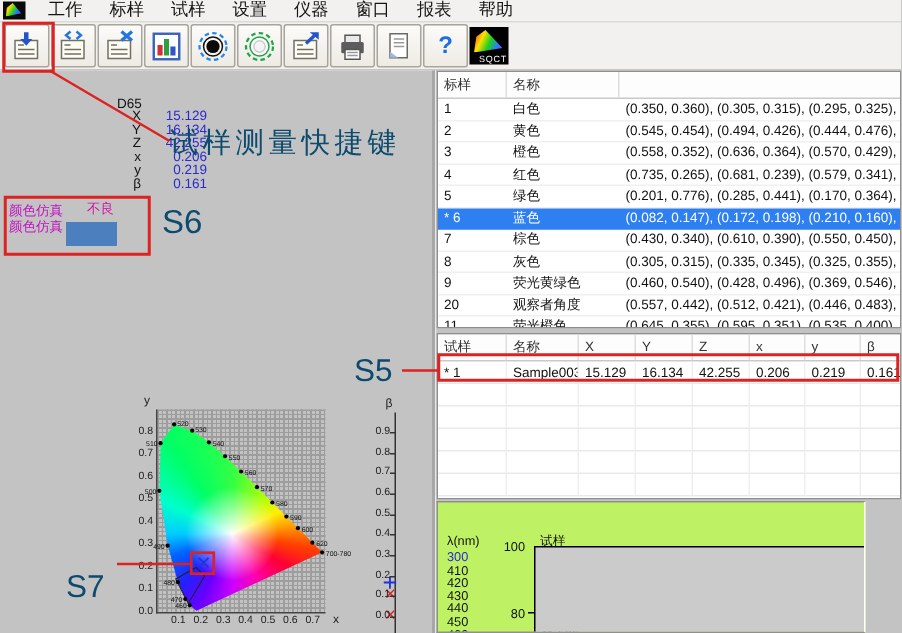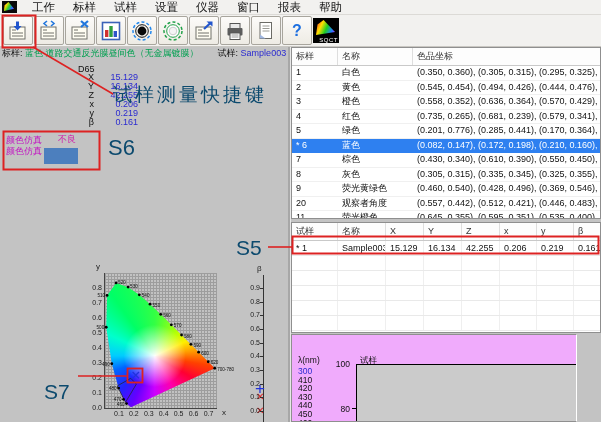--- a/index.html
+++ b/index.html
@@ -77,21 +77,21 @@
   #samples{left:291px;top:222px;width:310px;height:111px;overflow:hidden;}
   .mrow{display:flex;height:14px;line-height:14px;font-size:9px;color:#111;border-bottom:1px solid #e9e9e9;}
   .mrow>span{padding-left:4px;box-sizing:border-box;border-right:1px solid #efefef;display:block;overflow:hidden;}
   .w-no{width:46px;flex:0 0 auto;}
   .w-name{width:48px;flex:0 0 auto;}
   .w-num{width:38px;flex:0 0 auto;}
   .w-sm{width:37px;flex:0 0 auto;}
   .w-last{flex:1;border-right:none!important;}
   #samples .thead>div.w-no{width:46px;}
   
-  #spectral{left:291px;top:334px;width:286px;height:88px;background:#f0abfc;border:1px solid #8f8f8f;border-right-color:#fff;box-sizing:border-box;overflow:hidden;}
+  #spectral{left:291px;top:334px;width:286px;height:88px;background:#bef264;border:1px solid #8f8f8f;border-right-color:#fff;box-sizing:border-box;overflow:hidden;}
   .spec-head{position:absolute;font-size:8.5px;color:#111;}
   .spec-row{position:absolute;font-size:8.5px;white-space:nowrap;}
   .spec-row .lam{display:inline-block;width:62px;color:#111;}
   .spec-row .val{color:#2a2ad0;}
   .spec-row.first .lam{color:#2a2ad0;}
   #specplot{position:absolute;left:64px;top:29px;width:260px;height:60px;background:#cbcbcb;border:1px solid #000;border-bottom:none;}
   .spec-ytick{position:absolute;font-size:8.5px;color:#111;width:18px;text-align:right;}
   .spec-tmark{position:absolute;width:4px;height:1px;background:#000;}
   
   #anno-svg{left:0;top:0;pointer-events:none;}
@@ -209,27 +209,20 @@
       </button>
     <button class="tbtn">
         <span class="helpmark">?</span>
       </button>
     <span class="logo">
         <span class="blob"></span>
         <span class="lbl">SQCT</span>
       </span>
   </div>
 
-  <div class="abs" id="status1">
-    <span>标样:</span>
-    <span class="green">蓝色 道路交通反光膜昼间色（无金属镀膜）</span>
-    <span class="gap"></span>
-    <span>试样:</span>
-    <span class="blue">Sample003</span>
-  </div>
   <div class="abs" id="d65">D65</div>
   <div class="abs" id="tris">
       <div class="trow">
         <span class="tl">X</span>
         <span class="tv">15.129</span>
       </div>
       <div class="trow">
         <span class="tl">Y</span>
         <span class="tv">16.134</span>
       </div>
@@ -346,21 +339,20 @@
       <div class="tick btick" style="position: absolute; top: 142.03px;">0.0</div>
       <div class="tmark" style="top: 146.03px;"></div>
     </div>
 
   <div class="abs" id="splitter"></div>
 
   <div class="abs panel" id="standards">
     <div class="thead">
       <div style="width:46px;">标样</div>
       <div style="width:75px;">名称</div>
-      <div style="flex:1;border-right:none;">色品坐标</div>
     </div>
     <div>
         <div class="srow">
           <span class="c-no">1</span>
           <span class="c-name">白色</span>
           <span class="c-coords">(0.350, 0.360), (0.305, 0.315), (0.295, 0.325), (0.340, 0.370)</span>
         </div>
         <div class="srow">
           <span class="c-no">2</span>
           <span class="c-name">黄色</span>

